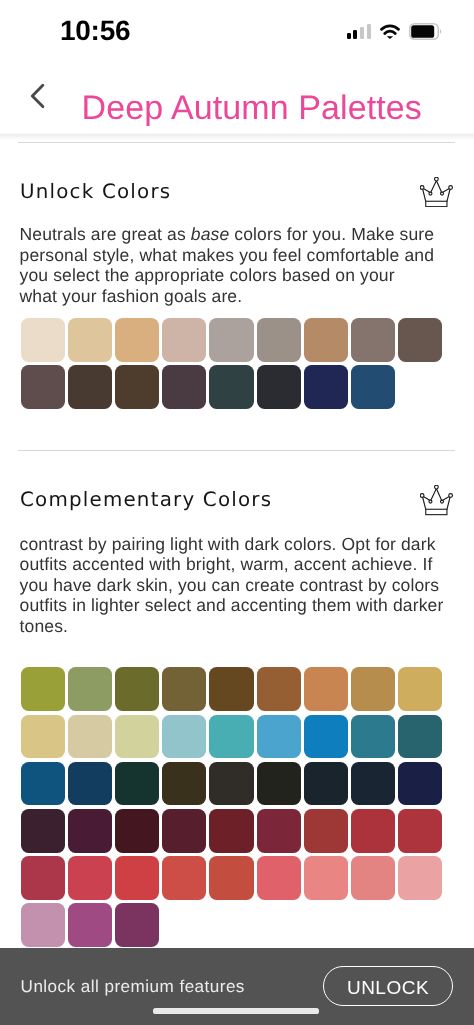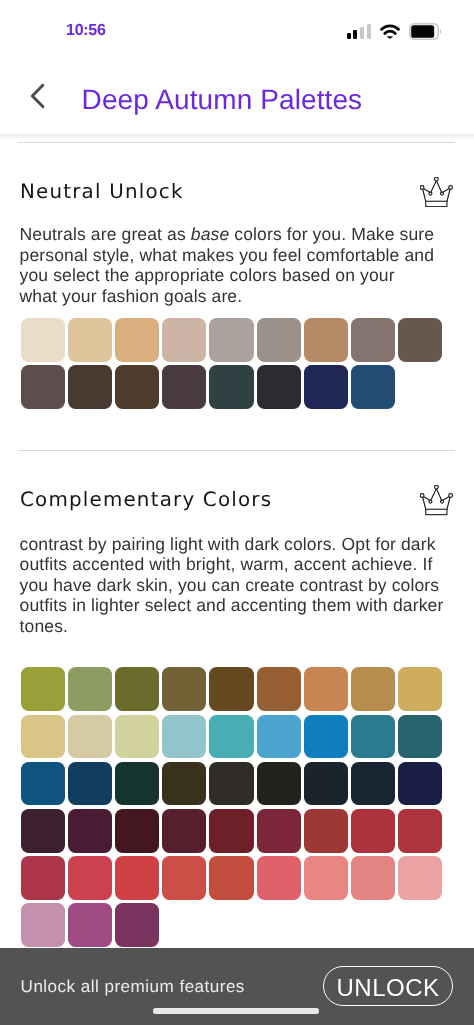--- a/index.html
+++ b/index.html
@@ -8,37 +8,37 @@
     font-family:"Liberation Sans", sans-serif;
     background:#fff; overflow:hidden;
     -webkit-font-smoothing: antialiased;
     text-rendering: geometricPrecision;
   }
   .phone { position:relative; width:474px; height:1025px; background:#fff; overflow:hidden; }
 
   
   .statusbar { position:absolute; left:0; top:0; width:474px; height:56px; }
   .sb-time {
-    position:absolute; left:66px; top:24.1px;
-    font-size:16px; font-weight:700; color:#6d28d9; letter-spacing:-0.27px;
+    position:absolute; left:60px; top:24.1px;
+    font-size:28px; font-weight:700; color:#000000; letter-spacing:-0.27px;
     line-height:14.7px;
   }
   .sig { position:absolute; left:346.5px; top:23.5px; width:24px; height:15.5px; }
   .sig i { position:absolute; bottom:0; width:4.1px; border-radius:1.3px; background:#050505; display:block; }
   .sig i:nth-child(1){ left:0px;    height:5.6px; }
   .sig i:nth-child(2){ left:6.7px;  height:8.6px; }
   .sig i:nth-child(3){ left:13.5px; height:11.6px; background:#c7c7c7; }
   .sig i:nth-child(4){ left:20.0px; height:14.6px; background:#c7c7c7; }
   .wifi { position:absolute; left:380px; top:23px; width:20px; height:16px; }
   .batt { position:absolute; left:409px; top:22.5px; width:34px; height:17px; }
 
   
   .back { position:absolute; left:25px; top:80px; width:24px; height:32px; cursor:pointer; }
-  .hdr-title { position:absolute; left:81.6px; top:91px;
-      font-size:28px; color:#6d28d9; line-height:17.5px; letter-spacing:0.1px; }
+  .hdr-title { position:absolute; left:81.6px; top:100px;
+      font-size:34px; color:#ec4899; line-height:17.5px; letter-spacing:0.1px; }
   .hdr-shadow { position:absolute; left:0; top:133px; width:474px; height:7px;
      background:linear-gradient(to bottom, rgba(0,0,0,0.0), rgba(0,0,0,0.072) 22%, rgba(0,0,0,0.0)); }
 
   
   .divider { position:absolute; left:18px; width:437px; height:1px; background:#d8d8d8; }
   .sec-title { position:absolute; left:20.0px; font-family:"DejaVu Sans", sans-serif;
      font-size:19.86px; color:#161616; line-height:14.5px; letter-spacing:1.2px; }
   .crown { position:absolute; left:419.5px; width:34px; height:30.5px; }
   .sec-desc { position:absolute; left:19.6px; font-size:17.54px; line-height:20.55px;
      color:#333333; letter-spacing:0.12px; white-space:nowrap; }
@@ -46,21 +46,21 @@
   .swrow { position:absolute; left:20.6px; display:flex; }
   .sw { width:44.3px; height:43.7px; border-radius:7.6px; margin-right:2.9px; }
   .sw:last-child{ margin-right:0; }
 
   
   .bottombar { position:absolute; left:0; top:948px; width:474px; height:77px; background:#535353; }
   .bb-msg { position:absolute; left:20.6px; top:981.1px; font-size:17.1px; color:#ececec;
      line-height:11.8px; letter-spacing:0.46px; }
   .unlock { position:absolute; left:322.5px; top:966px; width:130px; height:39.5px;
      border:1.7px solid #ffffff; border-radius:20px; background:transparent;
-     color:#fff; font-size:24px; letter-spacing:0.5px; font-family:inherit; cursor:pointer;
+     color:#fff; font-size:19px; letter-spacing:0.5px; font-family:inherit; cursor:pointer;
      padding:4px 0 0 1px; line-height:1; }
   .home-ind { position:absolute; left:152.7px; top:1008.4px; width:166.6px; height:5.2px;
      background:#e9e9e9; border-radius:2.6px; }
 </style>
 </head>
 <body>
 
 <div class="phone">
 
   <div class="statusbar">
@@ -92,21 +92,21 @@
       <svg viewBox="0 0 24 32" width="24" height="32" aria-hidden="true">
         <path d="M17.8 5.3 L7.3 15.95 L17.8 26.6" fill="none" stroke="#4a4a4a" stroke-width="2.9" stroke-linecap="round" stroke-linejoin="round"></path>
       </svg>
     </div>
     <div class="hdr-title">Deep Autumn Palettes</div>
   </div>
   <div class="hdr-shadow"></div>
 
   <div id="content">
       <div class="divider" style="top: 142px;"></div>
-      <div class="sec-title" style="top: 185.1px;">Neutral Unlock</div>
+      <div class="sec-title" style="top: 185.1px;">Unlock Colors</div>
       <div class="crown" style="top: 176.7px;"><svg viewBox="0 0 34 30.5" width="34" height="30.5" aria-hidden="true">
           <path d="M2.6 12.0 L5.75 24.3 M30.1 12.0 L26.95 24.3" fill="none" stroke="#1d1d1d" stroke-width="1.15" stroke-linecap="round"></path>
           <path d="M3.4 11.5 L10.1 15.6 M16.2 3.9 L10.7 15.4 M16.6 3.9 L21.7 15.4 M22.3 15.6 L29.3 11.5" fill="none" stroke="#1d1d1d" stroke-width="1.15" stroke-linecap="round"></path>
           <rect x="5.75" y="24.25" width="21.2" height="5.4" fill="#fff" stroke="#1d1d1d" stroke-width="1.1"></rect>
           <circle cx="16.4" cy="2.1" r="1.85" fill="#fff" stroke="#1d1d1d" stroke-width="1.15"></circle>
           <circle cx="2.1" cy="10.5" r="1.85" fill="#fff" stroke="#1d1d1d" stroke-width="1.15"></circle>
           <circle cx="30.6" cy="10.5" r="1.85" fill="#fff" stroke="#1d1d1d" stroke-width="1.15"></circle>
           <circle cx="10.45" cy="16.6" r="1.5" fill="#fff" stroke="#1d1d1d" stroke-width="1.15"></circle>
           <circle cx="22.0" cy="16.6" r="1.5" fill="#fff" stroke="#1d1d1d" stroke-width="1.15"></circle>
         </svg></div>

